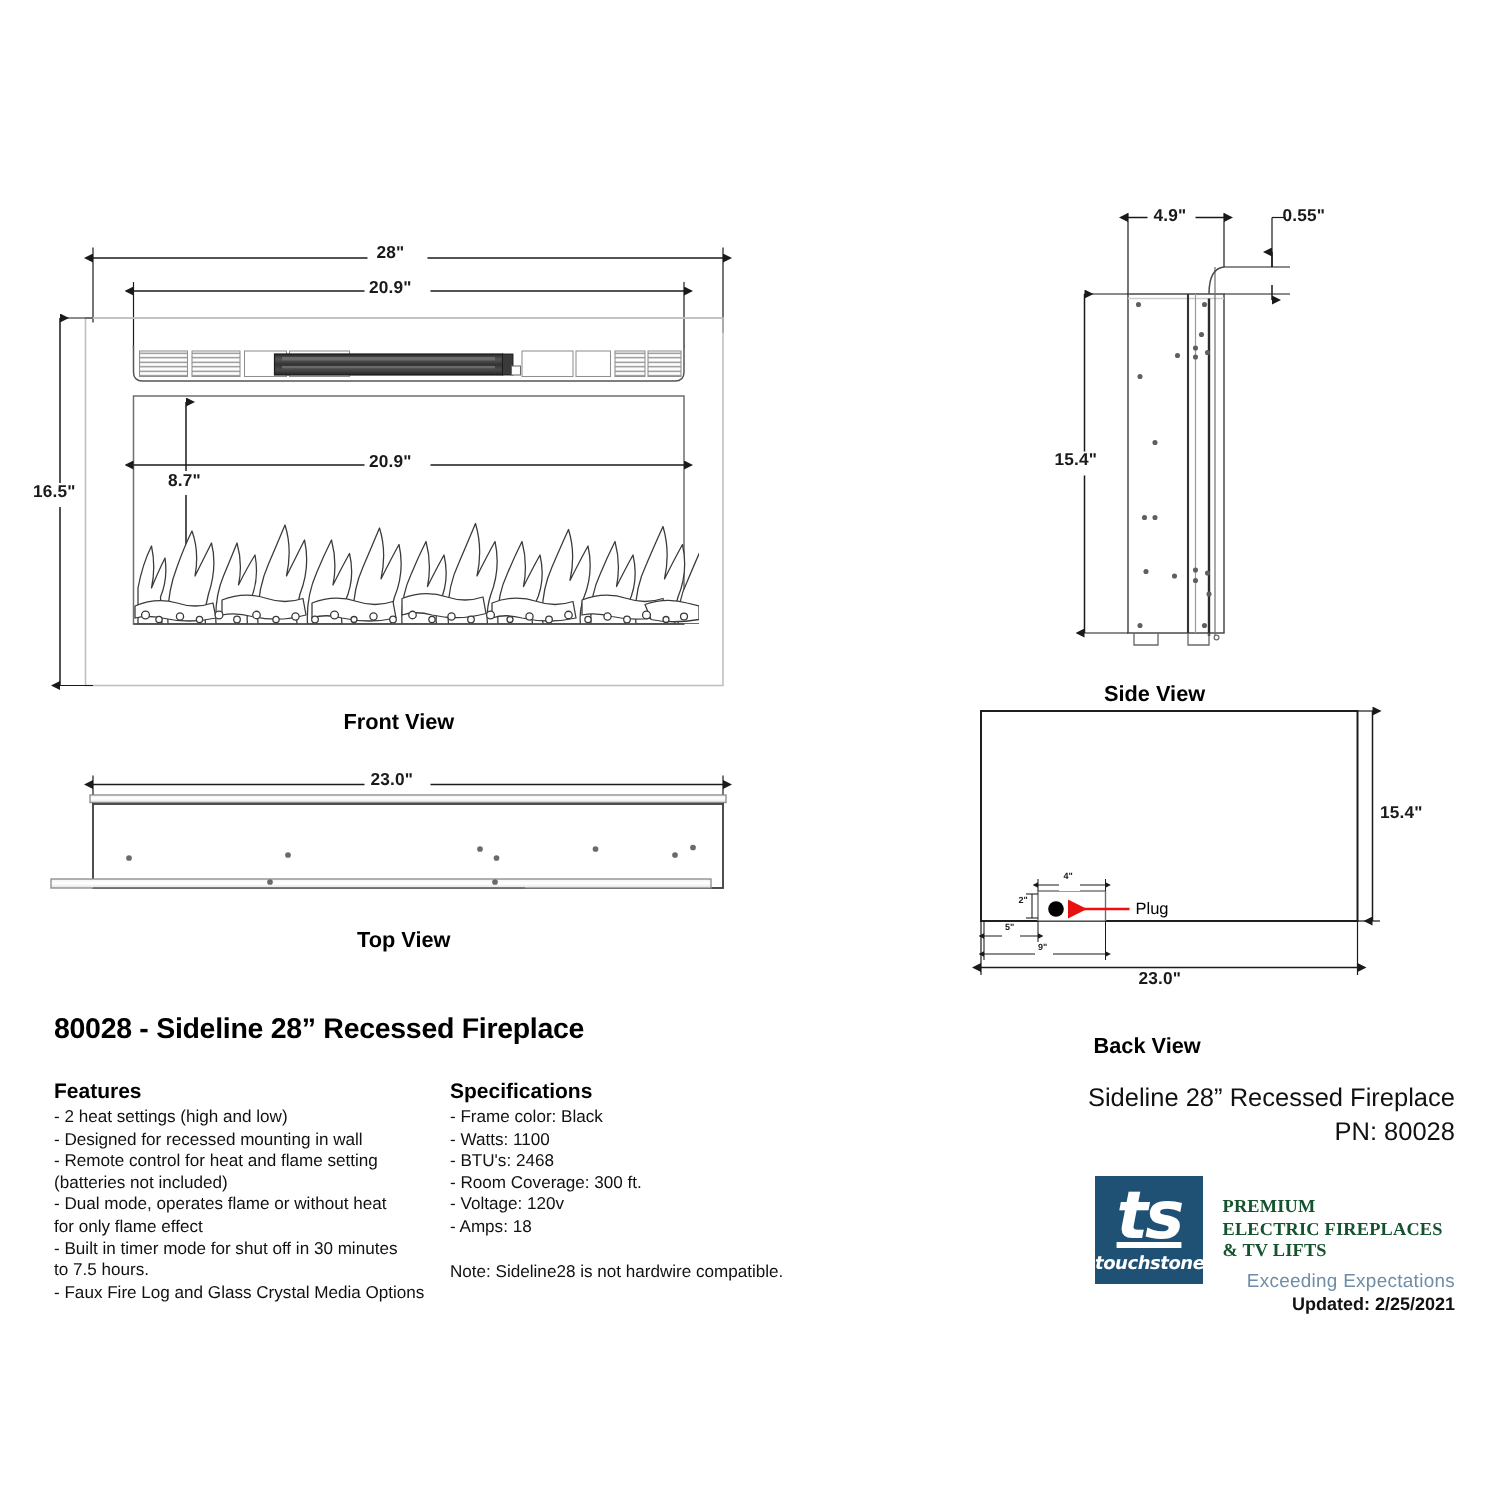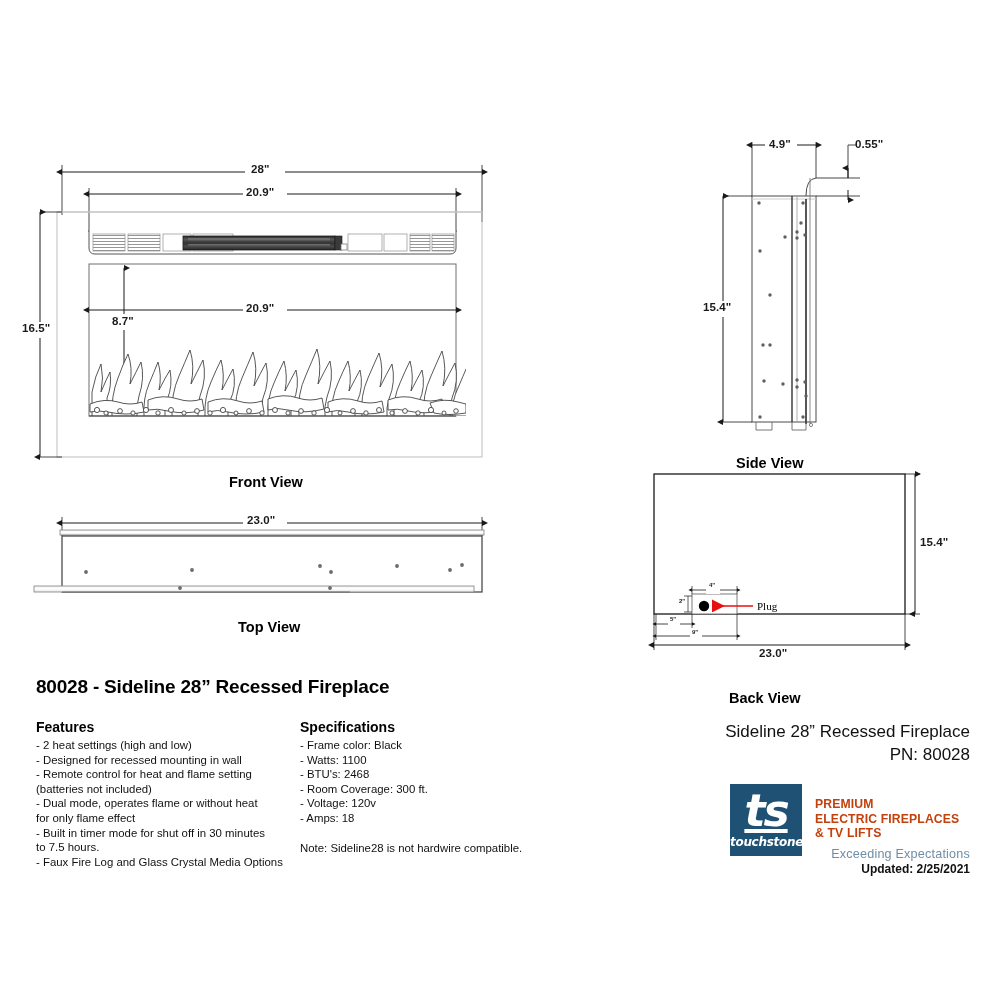--- a/index.html
+++ b/index.html
@@ -127,26 +127,27 @@
     font-weight: 700;
     font-style: italic;
     letter-spacing: -0.3px;
     font-family: "DejaVu Sans", sans-serif;
   }
   .brand-text {
     margin-left: 13px;
     padding-top: 13px;
   }
   .brand-lines {
-    color: #c2410c;
+    color: #14532d;
     font-size: 12.2px;
     font-weight: 700;
     line-height: 14.6px;
     letter-spacing: 0.15px;
     white-space: nowrap;
+    font-family: Liberation Serif, serif;
   }
   .brand-tag {
     color: #6f8da6;
     font-size: 12.6px;
     font-weight: 400;
     letter-spacing: 0.2px;
     margin-top: 11px;
     text-align: right;
     white-space: nowrap;
   }
@@ -444,21 +445,21 @@
   <div class="abs dim" style="left:855px; top:138px;">0.55"</div>
   <div class="abs dim" style="left:703px; top:301px;">15.4"</div>
   <div class="abs view-label" style="left:736px; top:443px;">Side View</div>
 
   <div class="abs dim" style="left:920px; top:536px;">15.4"</div>
   <div class="abs dim" style="left:759px; top:647px;">23.0"</div>
   <div class="abs dim-sm" style="left:709px; top:582px;">4"</div>
   <div class="abs dim-sm" style="left:679px; top:598px;">2"</div>
   <div class="abs dim-sm" style="left:670px; top:616px;">5"</div>
   <div class="abs dim-sm" style="left:692px; top:629px;">9"</div>
-  <div class="abs plug-label" style="left:757px; top:600px;font-family:Liberation Serif, serif;">Plug</div>
+  <div class="abs plug-label" style="left:757px; top:600px;">Plug</div>
   <div class="abs view-label" style="left:729px; top:678px;">Back View</div>
 
   <div class="abs product-title" style="left:36px; top:676px;">80028 - Sideline 28” Recessed Fireplace</div>
 
   <div class="abs" style="left:36px; top:719px; width:260px;">
     <div class="sec-head">Features</div>
     <div class="body-list" style="margin-top:3px;">
       <div>- 2 heat settings (high and low)</div>
       <div>- Designed for recessed mounting in wall</div>
       <div>- Remote control for heat and flame setting</div>

